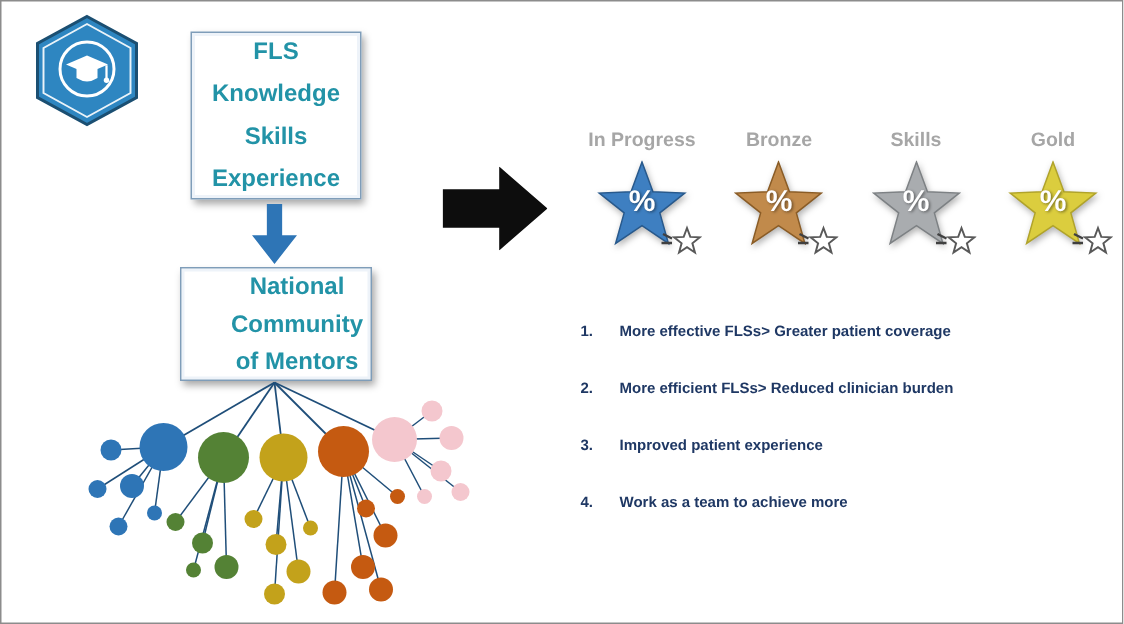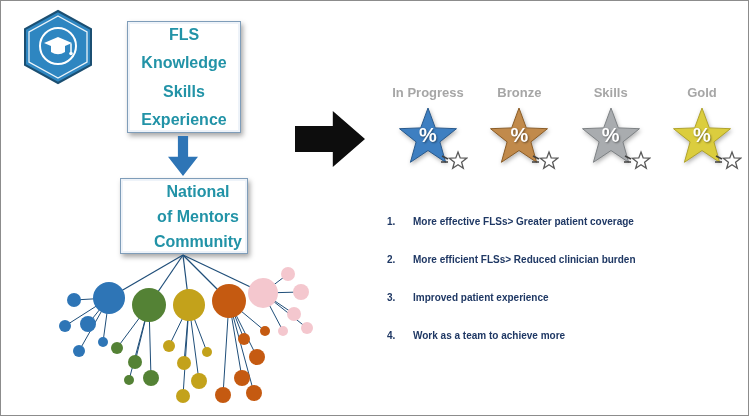--- a/index.html
+++ b/index.html
@@ -99,22 +99,22 @@
     <div>FLS</div>
     <div>Knowledge</div>
     <div>Skills</div>
     <div>Experience</div>
   </div>
 
   <div class="down-arrow"></div>
 
   <div class="box box-bottom">
     <div>National</div>
+    <div>Community</div>
     <div>of Mentors</div>
-    <div>Community</div>
   </div>
 
   <svg class="network" viewBox="0 0 280 163">
       <line x1="142" y1="1" x2="68" y2="44" stroke="#1F4E79" stroke-width="1.2"></line>
       <line x1="68" y1="44" x2="33" y2="46" stroke="#1F4E79" stroke-width="1"></line>
       <line x1="68" y1="44" x2="24" y2="72" stroke="#1F4E79" stroke-width="1"></line>
       <line x1="68" y1="44" x2="47" y2="70" stroke="#1F4E79" stroke-width="1"></line>
       <line x1="68" y1="44" x2="38" y2="97" stroke="#1F4E79" stroke-width="1"></line>
       <line x1="68" y1="44" x2="62" y2="88" stroke="#1F4E79" stroke-width="1"></line>
       <line x1="142" y1="1" x2="108" y2="51" stroke="#1F4E79" stroke-width="1.2"></line>

